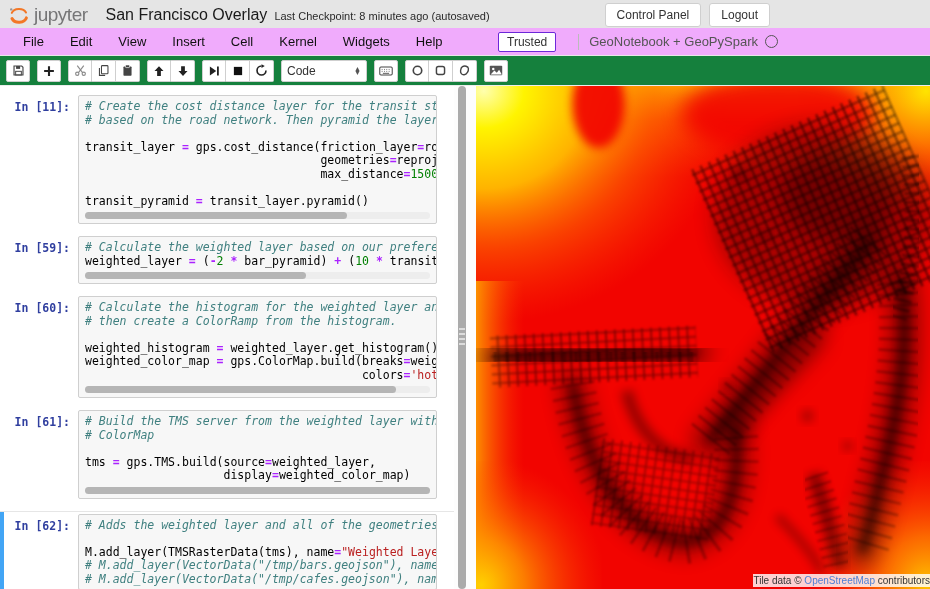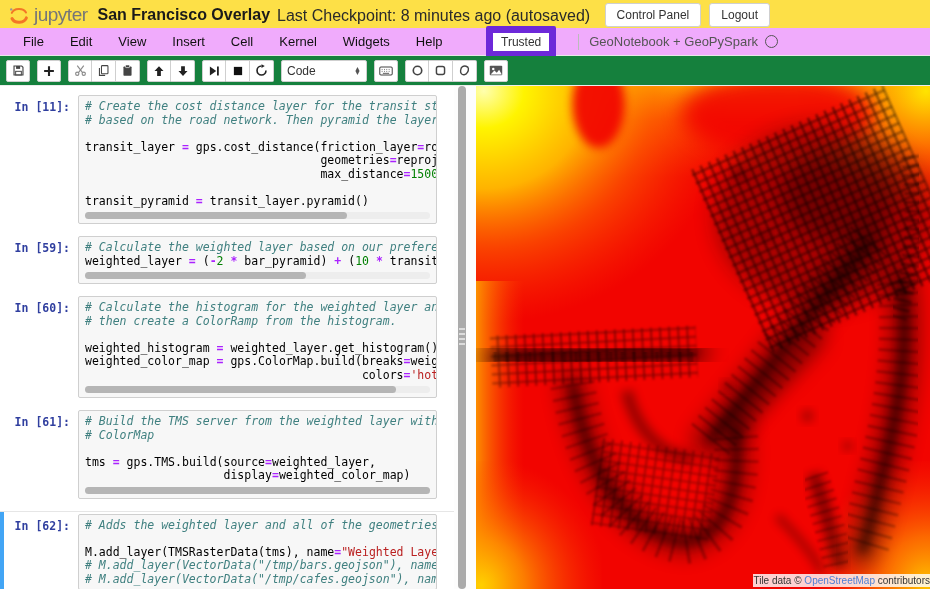--- a/index.html
+++ b/index.html
@@ -5,37 +5,37 @@
   * { box-sizing: border-box; }
   html,body { margin:0; padding:0; }
   body {
     width:930px; height:589px; overflow:hidden; background:#fff;
     font-family:"Liberation Sans","DejaVu Sans",sans-serif; color:#000;
     -webkit-font-smoothing:antialiased;
   }
   .app { width:930px; height:589px; display:flex; flex-direction:column; }
 
   
-  .header { height:28px; display:flex; align-items:center; padding:2px 8px 0 8px; background:#fde047; }
+  .header { height:28px; display:flex; align-items:center; padding:2px 8px 0 8px; background:#e5e5e5; }
   .logo { display:flex; align-items:center; cursor:pointer; }
   .logo-text { font-size:19px; color:#767677; margin-left:4px; letter-spacing:-0.5px; }
-  .nb-title { font-size:16px; font-weight:700; margin-left:10px; color:#1a1a1a; }
-  .checkpoint { font-size:16px; color:#2a2a2a; margin-left:7px; margin-top:2px; }
+  .nb-title { font-size:16px; font-weight:400; margin-left:18px; color:#1a1a1a; }
+  .checkpoint { font-size:11px; color:#2a2a2a; margin-left:7px; margin-top:2px; }
   .header-spacer { flex:1; }
   .hdr-btn {
     font-size:12px; color:#333; background:#fff; border:1px solid #cfcfcf; border-radius:3px;
     padding:4px 11px; margin-left:8px; cursor:pointer;
   }
   .header-right { margin-right:152px; display:flex; }
 
   
   .menubar { height:28px; display:flex; align-items:center; background:#f0abfc; border-bottom:1px solid #e7e7e7; padding-left:10px; }
   .menu-item { font-size:13px; color:#111; padding:5px 13px; cursor:pointer; }
   .menu-spacer { flex:1; }
-  .trusted { font-size:12px; color:#333; border:7px solid #6d28d9; border-radius:2px; background:#fff; padding:2px 8px; }
+  .trusted { font-size:12px; color:#333; border:1px solid #6d28d9; border-radius:2px; background:#fff; padding:2px 8px; }
   .kernel-sep { width:1px; height:16px; background:#bbb; margin:0 10px 0 22px; }
   .kernel-name { font-size:13px; color:#555; }
   .kernel-ind { width:13px; height:13px; border:1.5px solid #555; border-radius:50%; margin-left:7px; }
   .menu-right { display:flex; align-items:center; margin-right:152px; }
 
   
   .toolbar { height:30px; display:flex; align-items:center; background:#15803d; padding-left:6px; border-bottom:1px solid #ececec; }
   .btn-group { display:flex; margin-right:7px; }
   .tb-btn {
     width:24px; height:22px; display:flex; align-items:center; justify-content:center;

